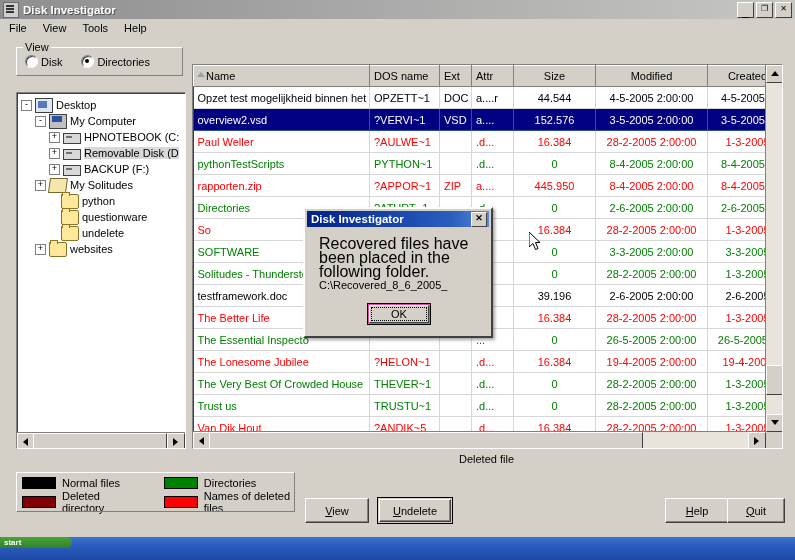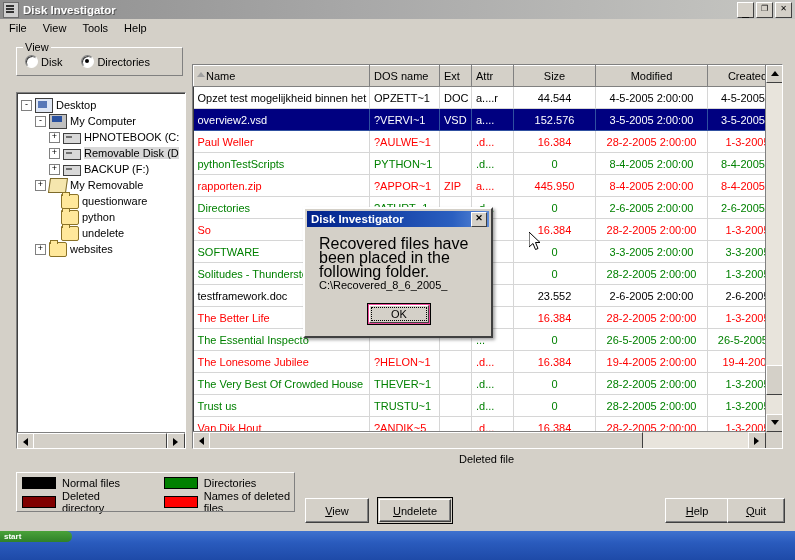--- a/index.html
+++ b/index.html
@@ -204,21 +204,21 @@
     border-top:1px solid #fff;border-left:1px solid #fff;
     border-right:1px solid #404040;border-bottom:1px solid #404040;
     display:flex;align-items:center;justify-content:center;
     outline:1px dotted #000;outline-offset:-3px;
   }
 
   
   #cursor{position:absolute;left:529px;top:232px;width:13px;height:20px;pointer-events:none;}
 
   
-  #taskbar{position:absolute;left:0;bottom:0;width:795px;height:29px;
+  #taskbar{position:absolute;left:0;bottom:0;width:795px;height:23px;
     background:linear-gradient(to bottom,#3f72cf 0%,#2a5bbd 40%,#1e4aa8 100%);}
   #taskbar .startbtn{position:absolute;left:0;top:0;width:68px;height:11px;
     background:linear-gradient(to bottom,#4aa23a 0%,#2f8128 100%);
     color:#fff;font-size:8px;font-weight:bold;padding-left:4px;line-height:11px;
     border-radius:0 6px 6px 0;overflow:hidden;}
   #bottomedge{position:absolute;left:0;bottom:11px;width:795px;height:11px;background:#d4d0c8;border-top:1px solid #fff;}
 </style>
 </head>
 <body>
 
@@ -280,31 +280,31 @@
           <span class="tlabel sel">Removable Disk (D</span>
         </div>
         <div class="tnode" style="padding-left: 32px;">
           <span class="expander">+</span>
           <span class="tico drive"></span>
           <span class="tlabel">BACKUP (F:)</span>
         </div>
         <div class="tnode" style="padding-left: 18px;">
           <span class="expander">+</span>
           <span class="tico folderopen"></span>
-          <span class="tlabel">My Removable</span>
+          <span class="tlabel">My Solitudes</span>
+        </div>
+        <div class="tnode" style="padding-left: 32px;">
+          <span class="expander empty"></span>
+          <span class="tico folder"></span>
+          <span class="tlabel">python</span>
         </div>
         <div class="tnode" style="padding-left: 32px;">
           <span class="expander empty"></span>
           <span class="tico folder"></span>
           <span class="tlabel">questionware</span>
-        </div>
-        <div class="tnode" style="padding-left: 32px;">
-          <span class="expander empty"></span>
-          <span class="tico folder"></span>
-          <span class="tlabel">python</span>
         </div>
         <div class="tnode" style="padding-left: 32px;">
           <span class="expander empty"></span>
           <span class="tico folder"></span>
           <span class="tlabel">undelete</span>
         </div>
         <div class="tnode" style="padding-left: 18px;">
           <span class="expander">+</span>
           <span class="tico folder"></span>
           <span class="tlabel">websites</span>
@@ -444,21 +444,21 @@
             <td>...</td>
             <td class="num">0</td>
             <td class="num">28-2-2005 2:00:00</td>
             <td class="num">1-3-2005</td>
           </tr>
           <tr class="normal">
             <td>testframework.doc</td>
             <td></td>
             <td></td>
             <td>...</td>
-            <td class="num">23.552</td>
+            <td class="num">39.196</td>
             <td class="num">2-6-2005 2:00:00</td>
             <td class="num">2-6-2005</td>
           </tr>
           <tr class="deleted">
             <td>The Better Life</td>
             <td></td>
             <td></td>
             <td>...</td>
             <td class="num">16.384</td>
             <td class="num">28-2-2005 2:00:00</td>

